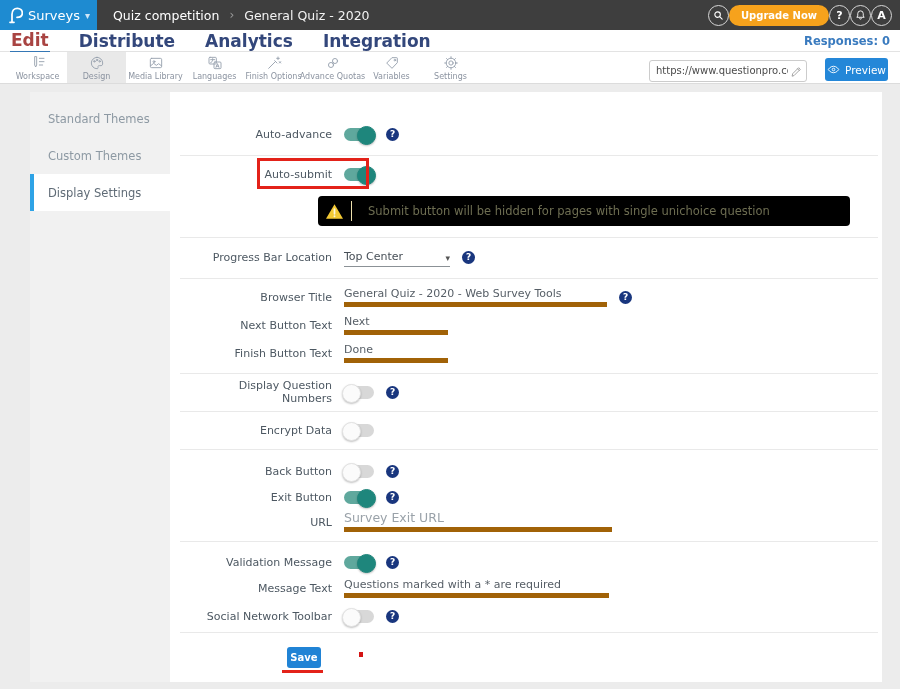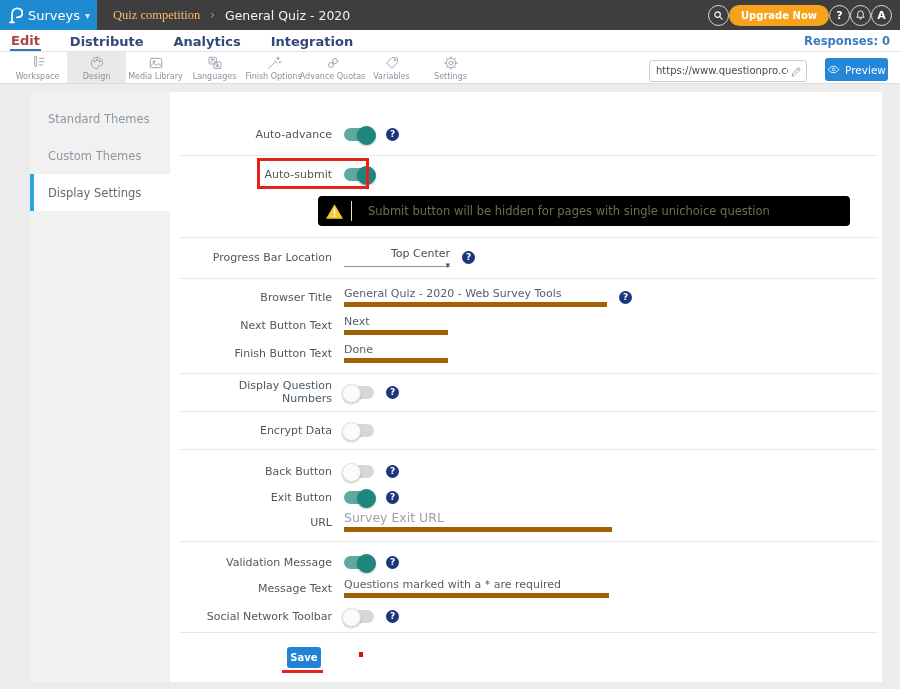--- a/index.html
+++ b/index.html
@@ -8,34 +8,34 @@
   .page { position:relative; width:900px; height:689px; }
 
   
   .topbar { position:absolute; left:0; top:0; width:900px; height:30px; background:#3e3e3e;
     display:flex; align-items:center; }
   .brand { width:97px; height:30px; background:#1e8bd1; display:flex; align-items:center;
     justify-content:center; gap:5px; color:#fff; cursor:pointer; }
   .brand .bname { font-size:13px; }
   .brand .caret { font-size:10px; color:#cfe6f7; }
   .crumbs { display:flex; align-items:center; gap:10px; margin-left:16px; font-size:12.5px; }
-  .crumb-folder { color:#fdba74; cursor:pointer;font-family:Liberation Serif, serif; }
+  .crumb-folder { color:#ffffff; cursor:pointer; }
   .crumb-sep { color:#9a9a9a; font-size:12px; }
   .crumb-survey { color:#f2f2f2; }
   .top-actions { position:absolute; right:8px; top:0; height:30px; display:flex; align-items:center; }
   .ringbtn { width:21px; height:21px; border:1.6px solid #d6d6d6; border-radius:50%;
     display:flex; align-items:center; justify-content:center; color:#fff; font-size:11px;
     font-weight:bold; cursor:pointer; }
   .upgrade { height:21px; padding:0 12px; border-radius:11px; background:#f6a21c; color:#fff;
     font-size:10px; font-weight:bold; display:flex; align-items:center; cursor:pointer; }
 
   
   .navrow { position:absolute; left:0; top:30px; width:900px; height:22px; background:#fff;
     border-bottom:1px solid #e3e3e3; display:flex; align-items:center; padding:0 10px; }
-  .navitem { font-size:13px; font-weight:bold; color:#33477b; margin-right:28px; cursor:pointer;
+  .navitem { font-size:17px; font-weight:bold; color:#33477b; margin-right:28px; cursor:pointer;
     padding:2px 1px 1px; }
   .navitem.active { color:#a94442; border-bottom:2px solid #3577b5; }
   .responses { margin-left:auto; font-size:11.5px; font-weight:bold; color:#3a7bbf; }
 
   
   .toolbar { position:absolute; left:0; top:52px; width:900px; height:32px; background:#fff;
     border-bottom:1px solid #dcdcdc; display:flex; align-items:stretch; padding-left:8px; }
   .tool { width:59px; display:flex; flex-direction:column; align-items:center;
     justify-content:center; gap:1px; cursor:pointer; }
   .tool.active { background:#e9e9e9; }
@@ -77,21 +77,21 @@
     font-size:9px; font-weight:bold; display:flex; align-items:center; justify-content:center;
     margin-left:12px; cursor:pointer; flex:none; }
 
   .uline { border-bottom:5px solid #a16207; font-size:11px; color:#565e66; height:20px;
     display:flex; align-items:center; padding-bottom:3px; }
   .uline input { border:none; outline:none; width:100%; font-size:11px; color:#565e66;
     font-family:inherit; background:transparent; padding-bottom:0; }
   .uline input::placeholder { color:#9aa2a9; font-size:12.5px; }
   .dropdown { width:106px; border-bottom:1px solid #8b9196; height:20px; display:flex;
     align-items:flex-end; justify-content:space-between; padding-bottom:3px; font-size:11px;
-    color:#474f57; cursor:pointer;flex-direction:column; }
+    color:#474f57; cursor:pointer; }
   .dropdown .dcaret { font-size:9px; color:#555; }
 
   .warning { position:absolute; left:148px; top:104px; width:532px; height:30px; background:#000000;
     border-radius:4px; display:flex; align-items:center; }
   .warnicon { width:34px; display:flex; align-items:center; justify-content:center;
     border-right:1px solid #ede0ad; height:20px; flex:none; }
   .warntext { font-size:11.5px; color:#6e6e52; padding-left:16px; }
 
   .redbox { position:absolute; left:87px; top:66px; width:112px; height:31px;
     border:3px solid #e32219; z-index:5; pointer-events:none; }

